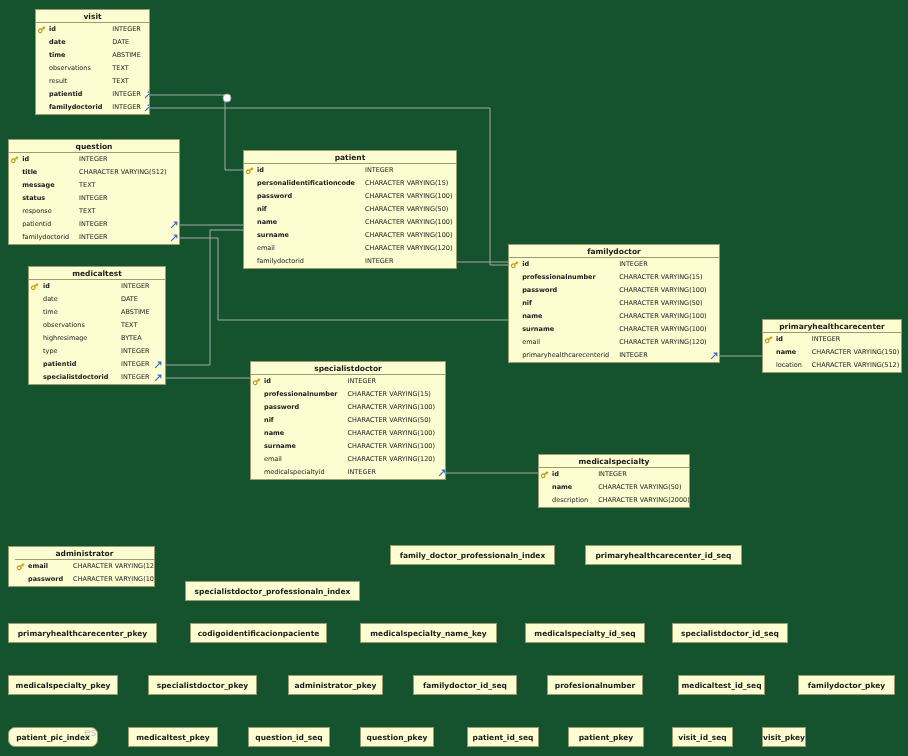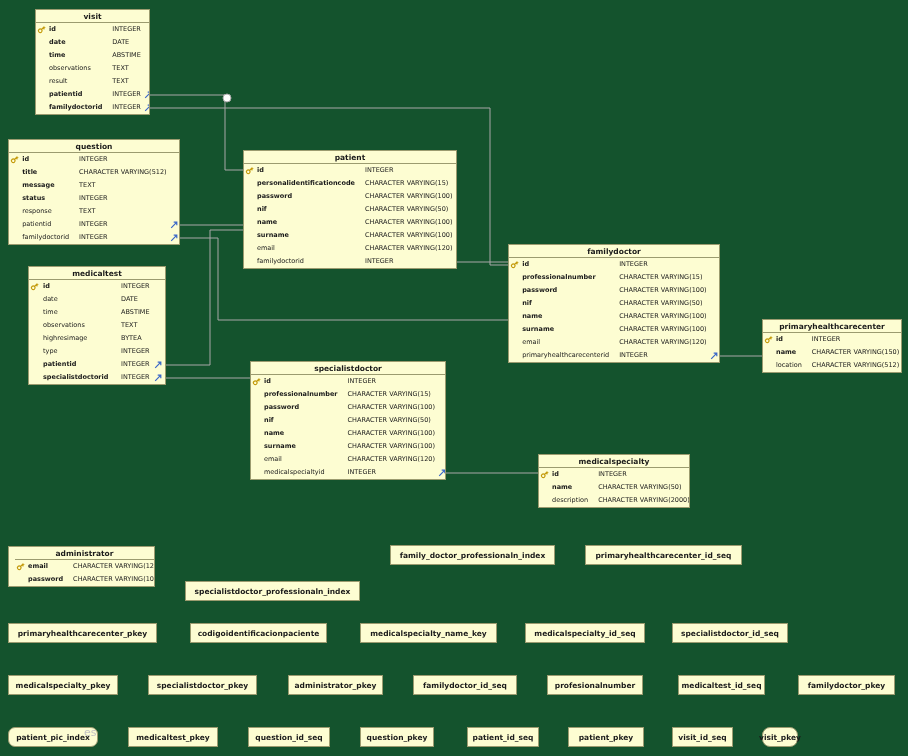--- a/index.html
+++ b/index.html
@@ -477,16 +477,16 @@
       <div class="simple-box" style="left: 547px; top: 675px; width: 96px;">profesionalnumber</div>
       <div class="simple-box" style="left: 678px; top: 675px; width: 87px;">medicaltest_id_seq</div>
       <div class="simple-box" style="left: 798px; top: 675px; width: 97px;">familydoctor_pkey</div>
       <div class="simple-box" style="left: 8px; top: 727px; width: 90px; border-radius: 7px;">patient_pic_index</div>
       <div class="simple-box" style="left: 128px; top: 727px; width: 90px;">medicaltest_pkey</div>
       <div class="simple-box" style="left: 248px; top: 727px; width: 82px;">question_id_seq</div>
       <div class="simple-box" style="left: 360px; top: 727px; width: 74px;">question_pkey</div>
       <div class="simple-box" style="left: 467px; top: 727px; width: 72px;">patient_id_seq</div>
       <div class="simple-box" style="left: 568px; top: 727px; width: 76px;">patient_pkey</div>
       <div class="simple-box" style="left: 672px; top: 727px; width: 61px;">visit_id_seq</div>
-      <div class="simple-box" style="left: 762px; top: 727px; width: 36px; border-radius: 8px;">visit_pkey</div>
+      <div class="simple-box" style="left: 762px; top: 727px; width: 44px;">visit_pkey</div>
     </div>
   <div class="watermark" style="left:84px;top:726px;">es</div>
 </div>
 
 </body></html>

